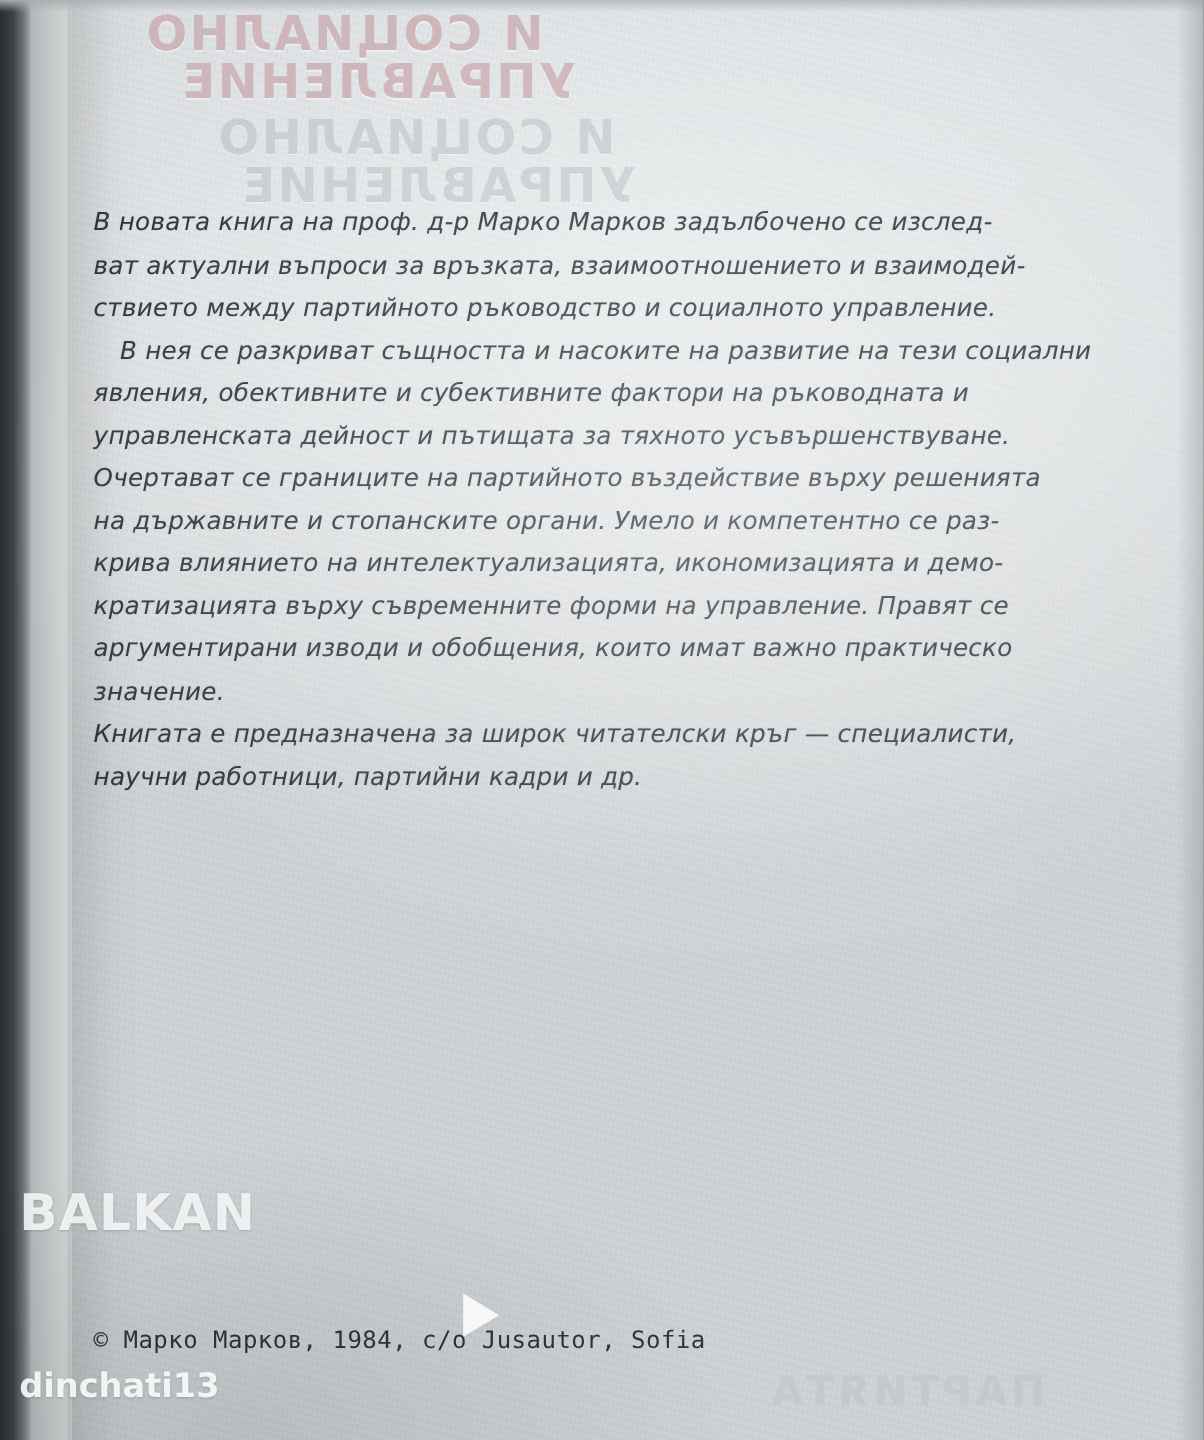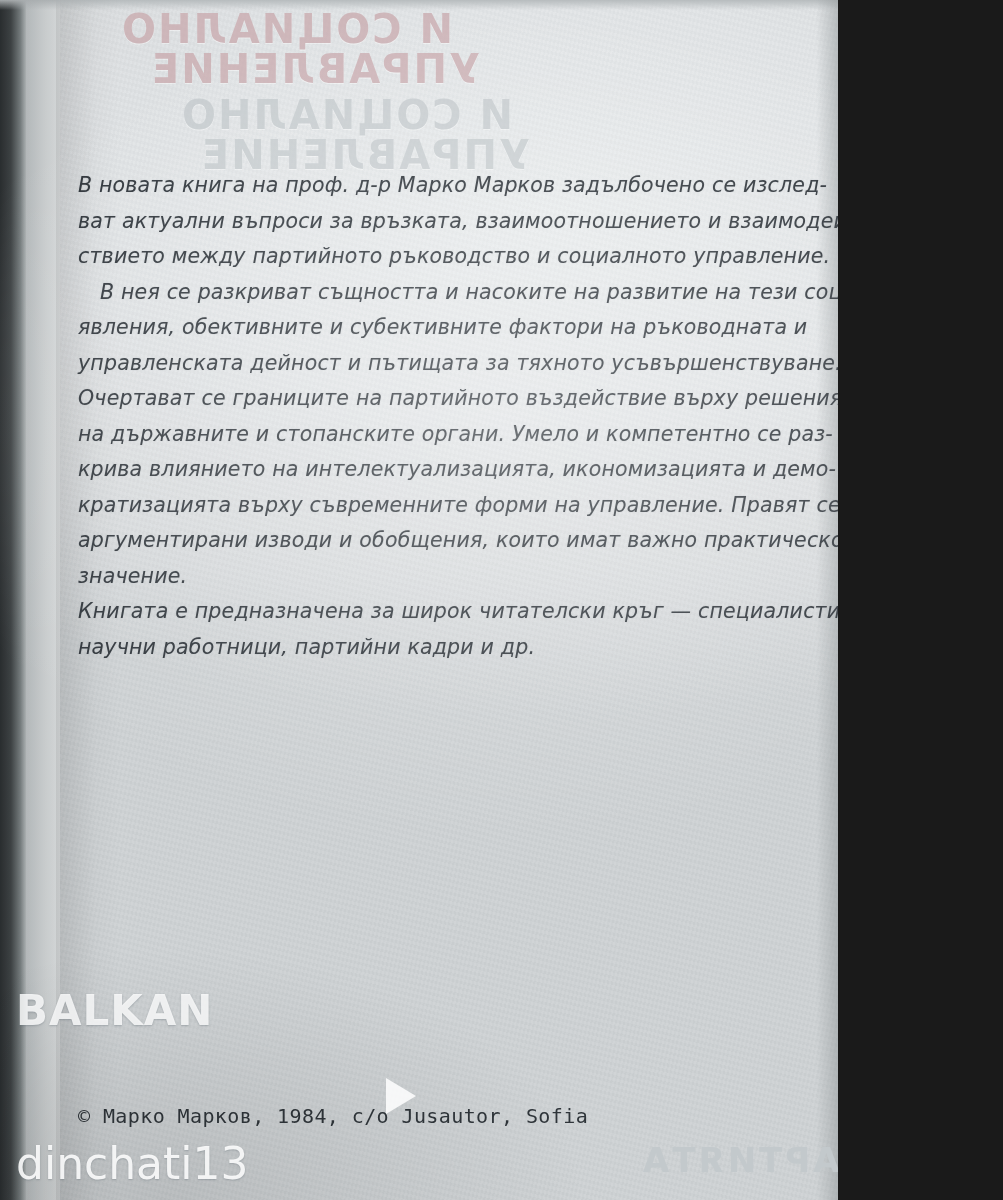--- a/index.html
+++ b/index.html
@@ -2,21 +2,21 @@
 <html><head>
 <meta charset="utf-8">
 <style>
   html, body {
     margin: 0;
     padding: 0;
     background: #1a1a1a;
   }
   #page {
     position: relative;
-    width: 838px;
+    width: 1003px;
     height: 1200px;
     overflow: hidden;
     background: #d8dadb;
     font-family: "DejaVu Sans", sans-serif;
   }
 
   
   .paper {
     position: absolute;
     left: 0; top: 0;
@@ -155,22 +155,22 @@
   .wm-auction {
     left: 16px; top: 1018px;
     font-size: 74px;
     font-weight: 400;
     letter-spacing: -1px;
     line-height: 74px;
     color: rgba(255,255,255,0.88);
   }
   .wm-dinchati {
     left: 16px; top: 1138px;
-    font-size: 44px;
-    font-weight: 400;
+    font-size: 28px;
+    font-weight: 700;
     letter-spacing: 0px;
     color: rgba(255,255,255,0.88);
   }
   .wm-play {
     position: absolute;
     left: 386px; top: 1078px;
     width: 0; height: 0;
     border-left: 30px solid rgba(255,255,255,0.85);
     border-top: 18px solid transparent;
     border-bottom: 18px solid transparent;

